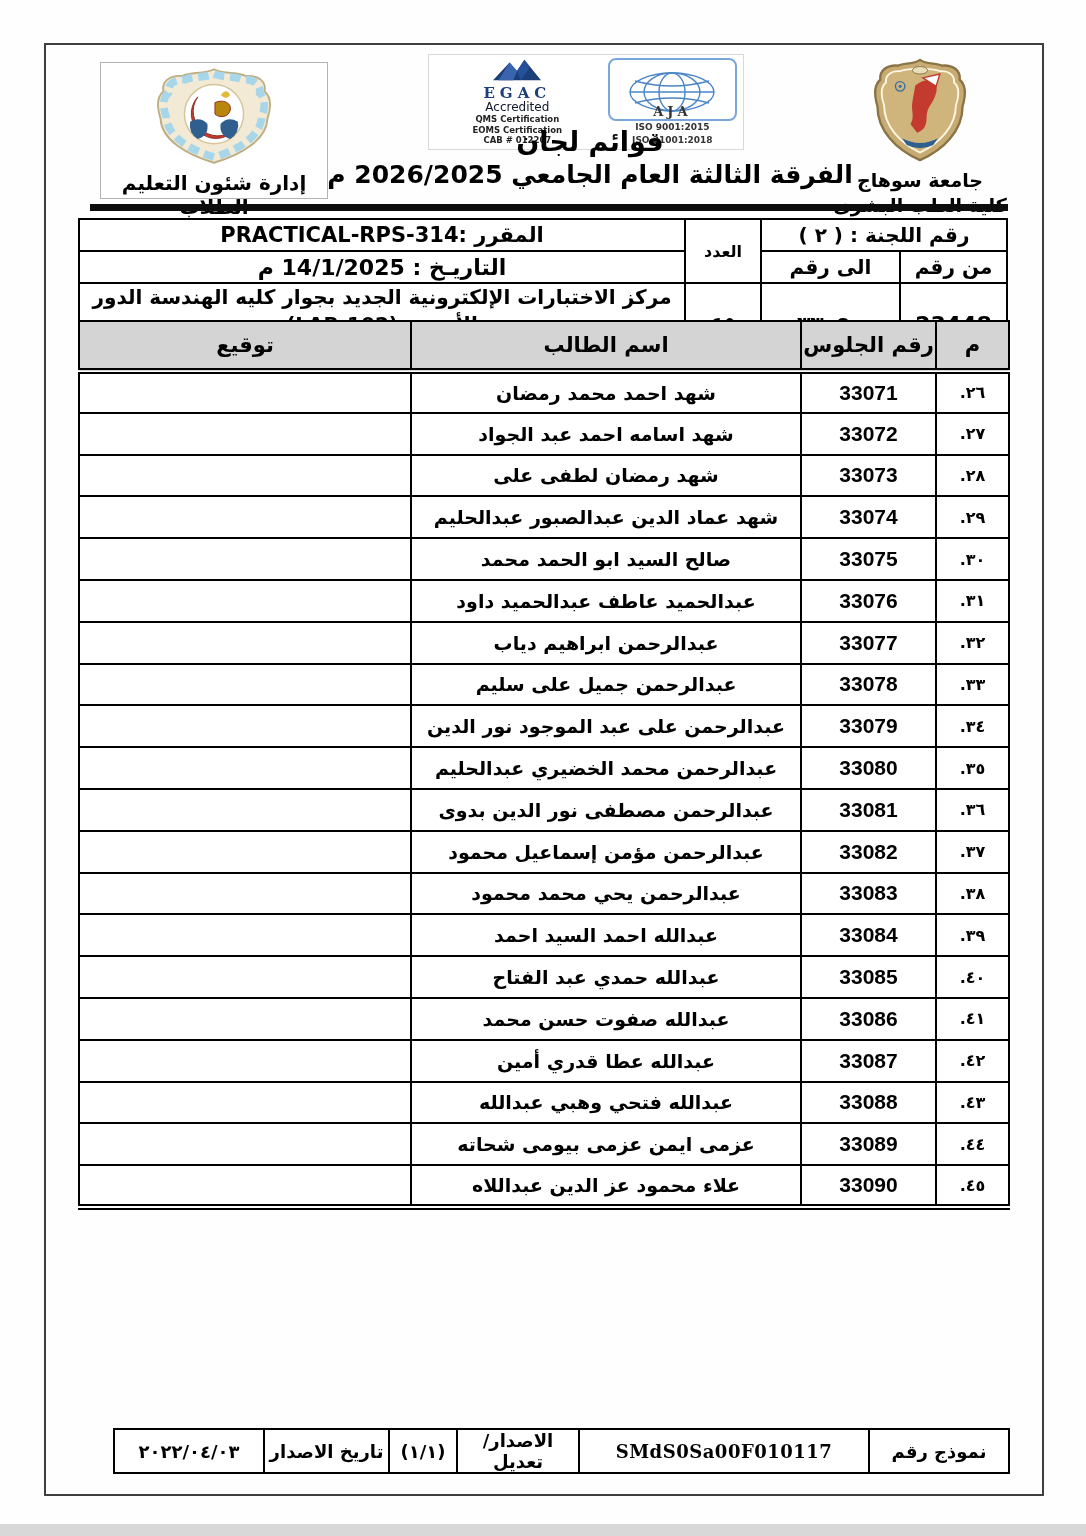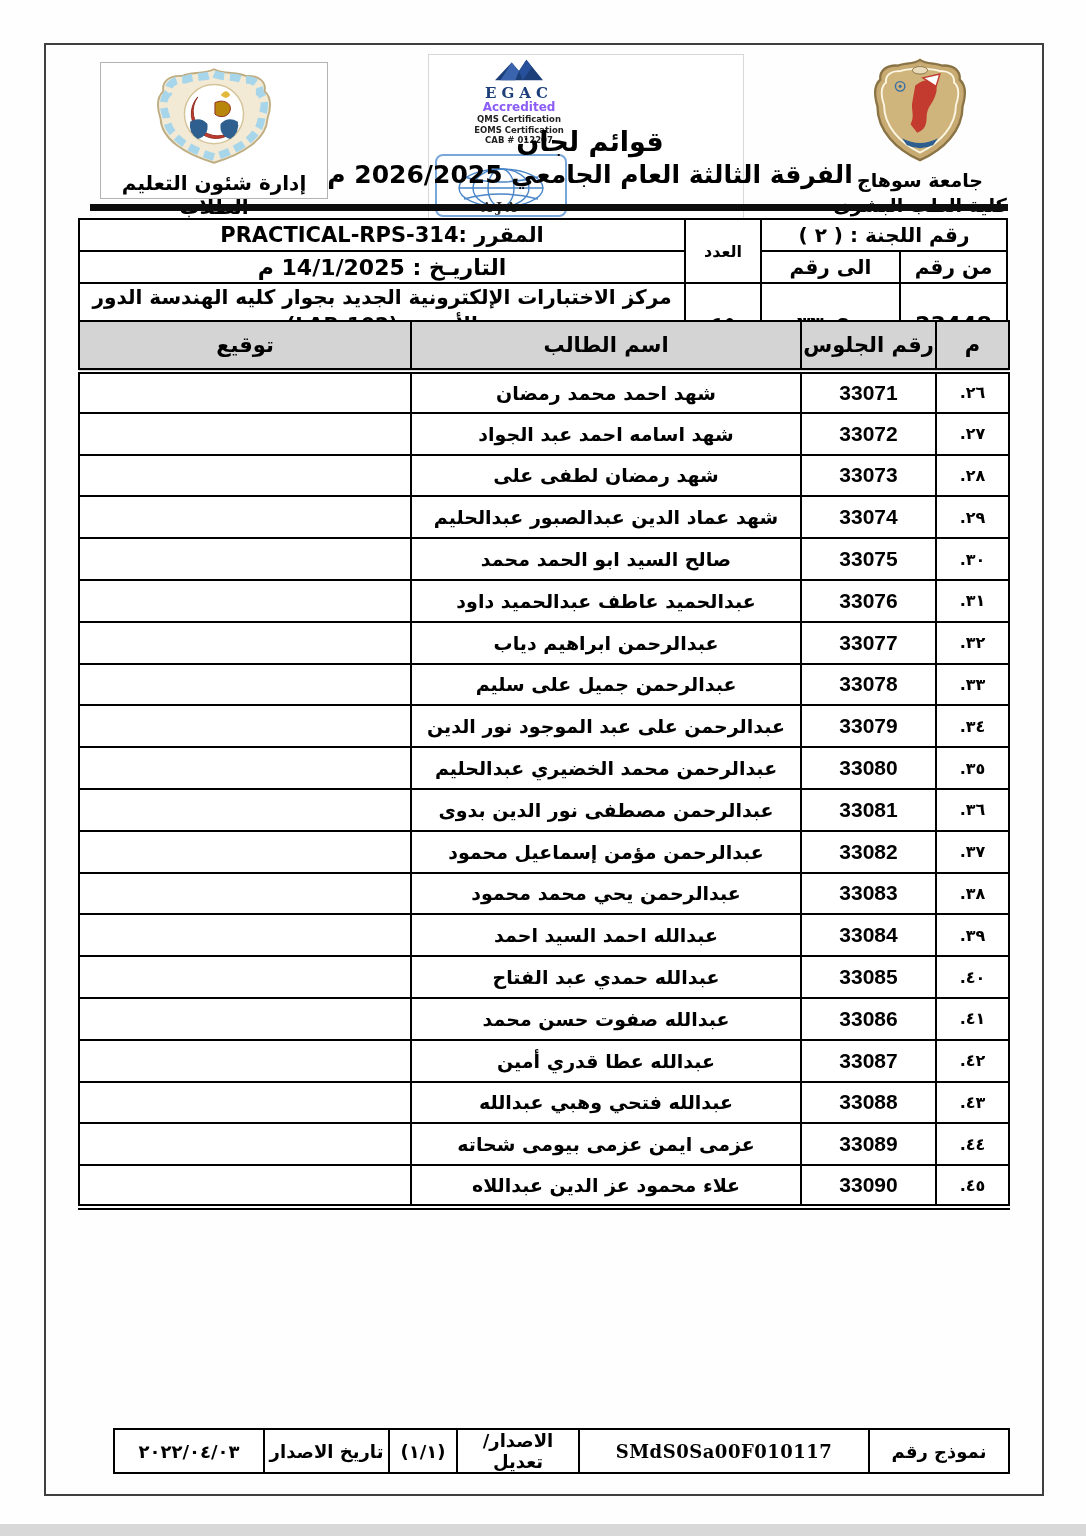--- a/index.html
+++ b/index.html
@@ -13,24 +13,24 @@
   .univ-block { position:absolute; left:828px; top:56px; width:184px; text-align:center; }
   .univ-logo { width:104px; height:108px; }
   .univ-text { font-weight:bold; font-size:19px; line-height:1.3; direction:rtl; }
 
   .faculty-block { position:absolute; left:100px; top:62px; width:228px; height:137px;
                    border:1px solid #b3b3b3; background:#fff; text-align:center; padding-top:3px; }
   .faculty-logo { width:124px; height:100px; }
   .dept-text { font-weight:bold; font-size:20px; direction:rtl; margin-top:1px; }
 
   .badges { position:absolute; left:428px; top:54px; width:316px; display:flex; gap:8px;
-            align-items:stretch; border:1px solid #d8d8d8; background:#fff; padding:3px 6px;flex-direction:column; }
+            align-items:stretch; border:1px solid #d8d8d8; background:#fff; padding:3px 6px; }
   .egac { width:168px; text-align:center; }
   .egac-name { font-family:"DejaVu Serif",serif; font-weight:bold; font-size:15px; letter-spacing:5px; color:#1c3f7a; margin-top:-2px; }
-  .egac-accredited { font-weight:bold; font-size:12px; color:#8b5cf6; margin-top:-2px; }
+  .egac-accredited { font-weight:normal; font-size:12px; color:#0f172a; margin-top:-2px; }
   .egac-line { font-weight:bold; font-size:8.5px; color:#222; line-height:1.25; }
   .aja { width:132px; text-align:center; }
   .aja-box { border:2px solid #7aa7d9; border-radius:8px; padding:10px 4px 0; background:#fff; }
   .aja-name { font-family:"DejaVu Serif",serif; font-weight:bold; font-size:13px; letter-spacing:4px; color:#333; margin-top:-14px; position:relative; }
   .aja-line { font-weight:bold; font-size:9px; color:#333; line-height:1.3; margin-top:1px; }
 
   .doc-title { position:absolute; left:400px; top:126px; width:380px; text-align:center;
                font-size:27px; font-weight:bold; direction:rtl; }
   .doc-subtitle { position:absolute; left:270px; top:160px; width:640px; text-align:center;
                   font-size:25px; font-weight:bold; direction:rtl; }

